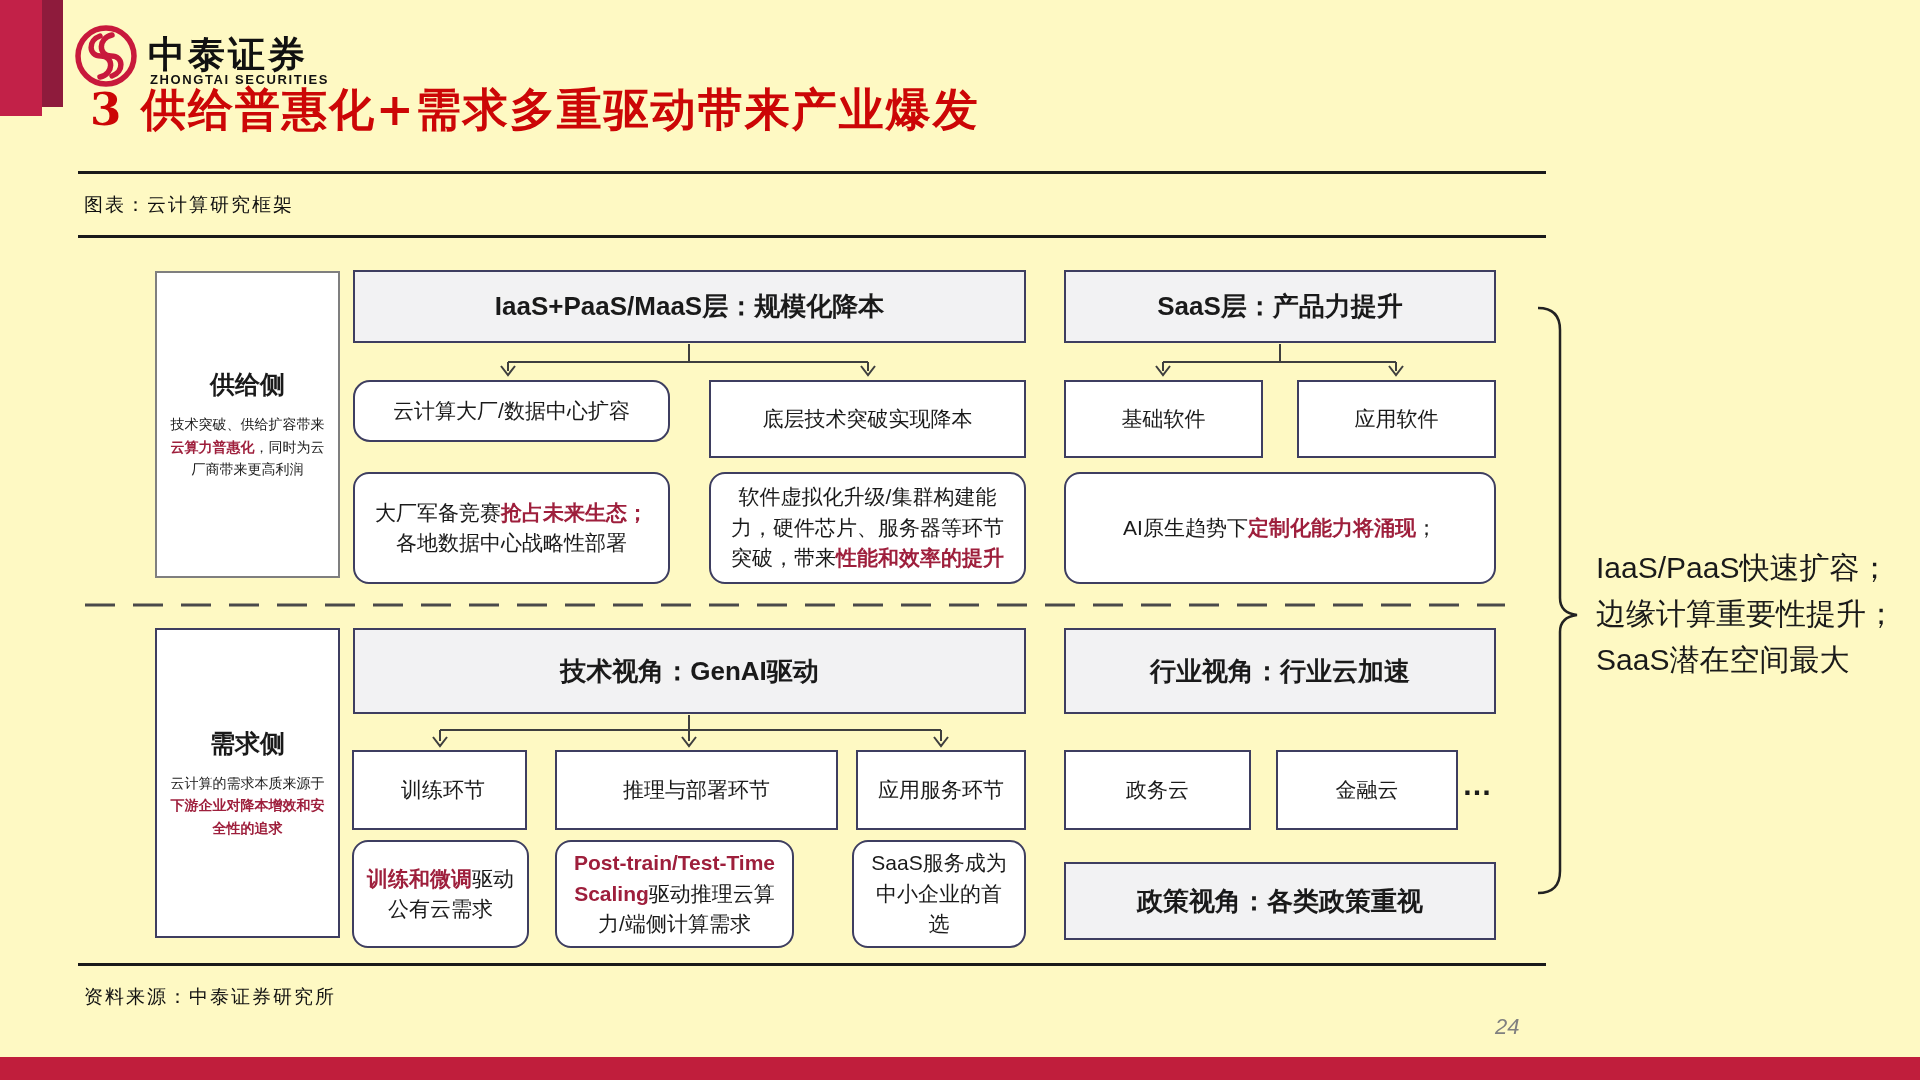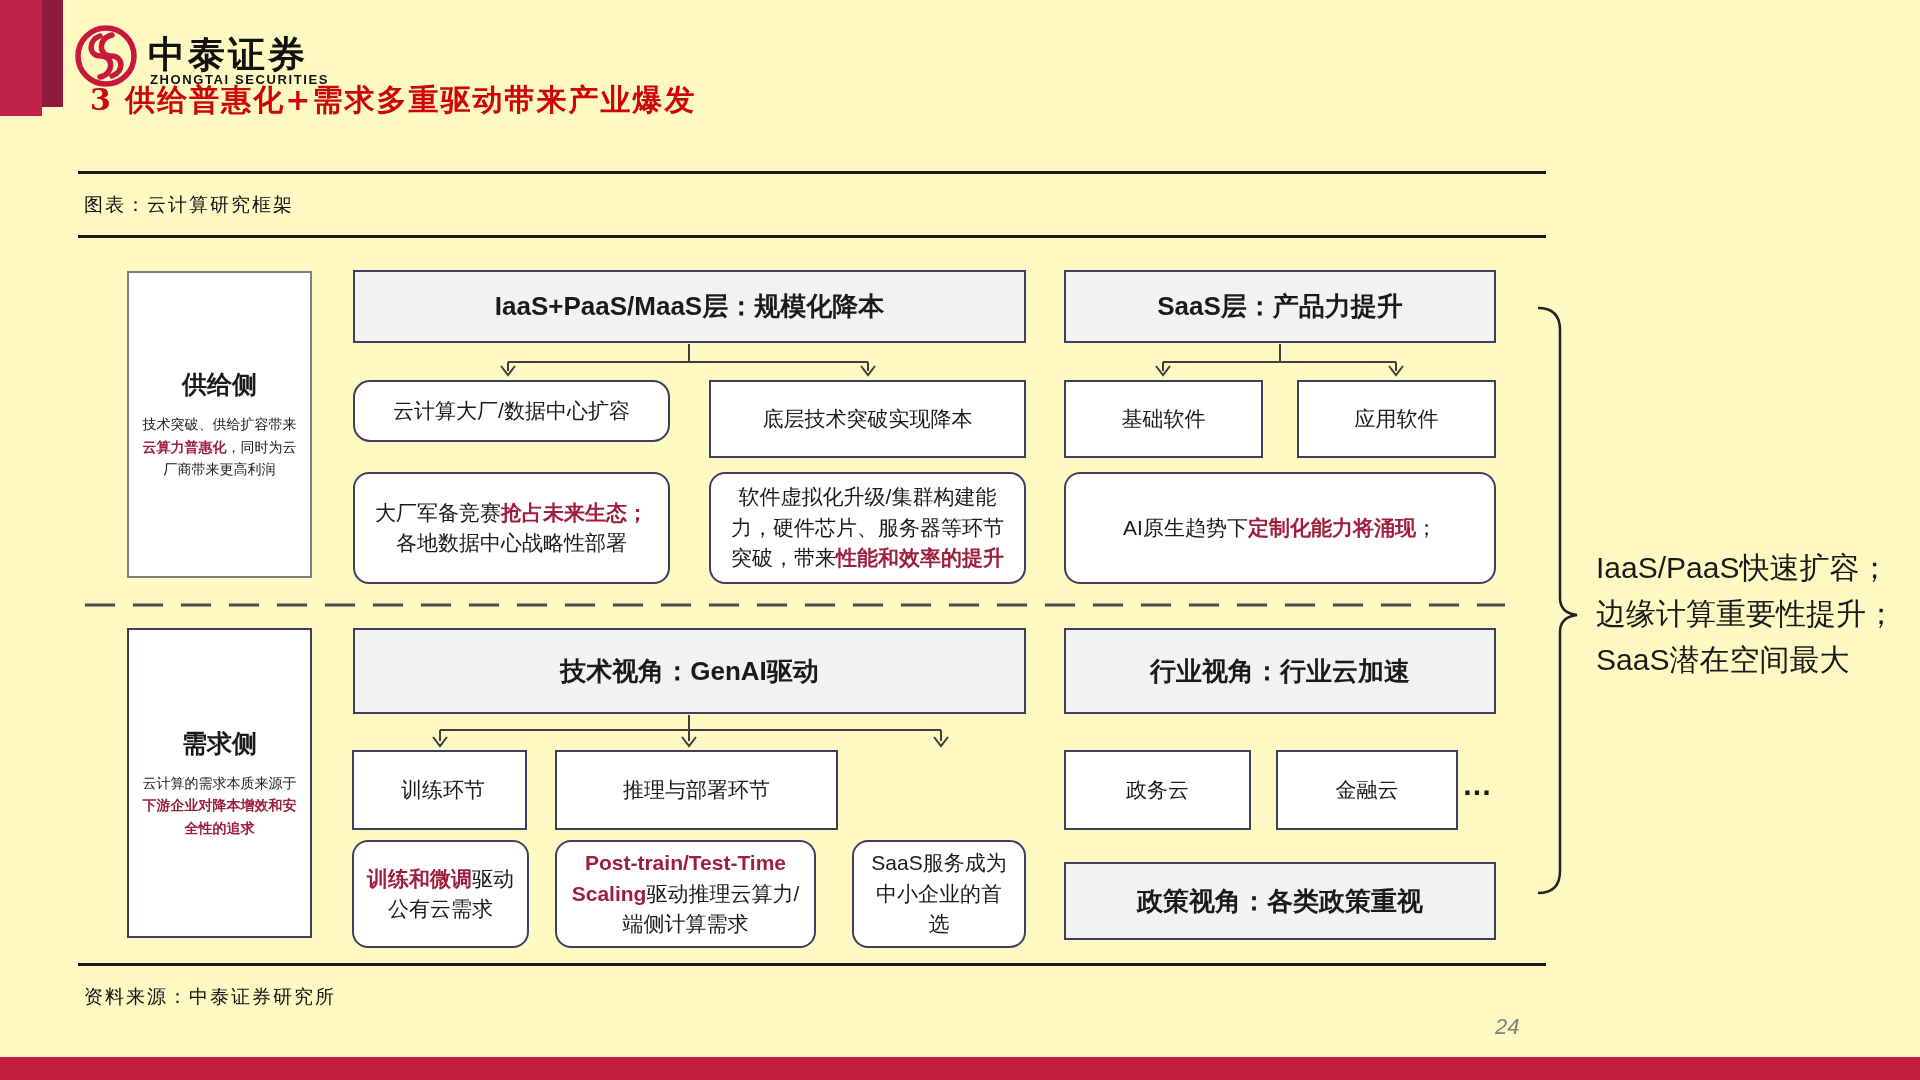--- a/index.html
+++ b/index.html
@@ -10,42 +10,42 @@
   body{background:#ffffff; font-family:"Liberation Sans", sans-serif;}
   .slide{position:relative; width:1920px; height:1080px; background:#fef9c3; overflow:hidden;}
 
   .corner-bar-bright{position:absolute; left:0; top:0; width:42px; height:116px; background:var(--corner-bright);}
   .corner-bar-dark{position:absolute; left:42px; top:0; width:21px; height:107px; background:var(--corner-dark);}
 
   .logo{position:absolute; left:74px; top:24px; width:64px; height:64px;}
   .brand-cn{position:absolute; left:148px; top:30px; font-size:37px; font-weight:bold; color:#111; letter-spacing:3px;}
   .brand-en{position:absolute; left:150px; top:72px; font-size:13px; font-weight:bold; color:#111; letter-spacing:1.6px;}
 
-  .page-title{position:absolute; left:90px; top:80px; width:1100px; font-size:30px; font-weight:bold;
+  .page-title{position:absolute; left:90px; top:80px; width:1100px; font-size:45px; font-weight:bold;
     color:var(--accent); font-family:"DejaVu Serif","Liberation Serif",serif; letter-spacing:2px;}
 
   .rule{position:absolute; left:78px; width:1468px; height:3px; background:#1a1a1a;}
   .rule1{top:171px;} .rule2{top:235px;} .rule3{top:963px;}
 
   .fig-label{position:absolute; left:84px; top:192px; font-size:19px; color:#111;
     font-family:"DejaVu Serif","Liberation Serif",serif; letter-spacing:2px;}
   .source-label{position:absolute; left:84px; top:984px; font-size:19px; color:#111;
     font-family:"DejaVu Serif","Liberation Serif",serif; letter-spacing:2px;}
 
   .page-num{position:absolute; left:1495px; top:1014px; font-size:22px; color:#808080;font-style:italic;}
   .footer-bar{position:absolute; left:0; top:1057px; width:1920px; height:23px; background:var(--footer);}
 
   .box{position:absolute; border:2px solid var(--navy); background:#fff; display:flex;
     align-items:center; justify-content:center; text-align:center; color:#1a1a1a;}
   .hdr{background:var(--hdrfill); font-weight:bold; font-size:26px;}
   .plain{font-size:21px;}
   .round{border-radius:16px; font-size:21px; line-height:1.45; padding:6px 12px; flex-direction:column;}
   .em{color:var(--maroon); font-weight:bold;}
 
-  .side{flex-direction:column; padding:10px; gap:12px;}
+  .side{flex-direction:column; padding:10px; gap:12px;margin-left:28px;}
   .side-title{font-size:25px; font-weight:bold;}
   .side-body{font-size:14px; line-height:1.6;}
   .supply{border-color:#7F7F7F;}
 
   .dots{position:absolute; left:1462px; top:768px; font-size:30px; font-weight:bold; color:#1a1a1a;}
 
   .annotation{position:absolute; left:1596px; top:545px; font-size:30px; line-height:46px; color:#1a1a1a; white-space:nowrap;}
 
   svg.layer{position:absolute; left:0; top:0;}
 </style>
@@ -118,25 +118,26 @@
   <div class="box hdr" style="left:1064px; top:270px; width:432px; height:73px;">SaaS层：产品力提升</div>
   <div class="box plain" style="left:1064px; top:380px; width:199px; height:78px;">基础软件</div>
   <div class="box plain" style="left:1297px; top:380px; width:199px; height:78px;">应用软件</div>
   <div class="box round" style="left:1064px; top:472px; width:432px; height:112px;">
     <div><span>AI原生趋势下</span><span class="em">定制化能力将涌现</span><span>；</span></div>
   </div>
 
   <div class="box hdr" style="left:353px; top:628px; width:673px; height:86px;">技术视角：GenAI驱动</div>
   <div class="box plain" style="left:352px; top:750px; width:175px; height:80px;padding-left:7px;">训练环节</div>
   <div class="box plain" style="left:555px; top:750px; width:283px; height:80px;">推理与部署环节</div>
+  <div class="box plain" style="left:856px; top:750px; width:170px; height:80px;">应用服务环节</div>
 
   <div class="box round" style="left:352px; top:840px; width:177px; height:108px;">
     <div><span class="em">训练和微调</span><span>驱动公有云需求</span></div>
   </div>
-  <div class="box round" style="left:555px; top:840px; width:261px; height:108px;">
+  <div class="box round" style="left:555px; top:840px; width:239px; height:108px;">
     <div><span class="em">Post-train/Test-Time Scaling</span><span>驱动推理云算力/端侧计算需求</span></div>
   </div>
   <div class="box round" style="left:852px; top:840px; width:174px; height:108px;">
     <div>SaaS服务成为中小企业的首选</div>
   </div>
 
   <div class="box hdr" style="left:1064px; top:628px; width:432px; height:86px;">行业视角：行业云加速</div>
   <div class="box plain" style="left:1064px; top:750px; width:187px; height:80px;">政务云</div>
   <div class="box plain" style="left:1276px; top:750px; width:182px; height:80px;">金融云</div>
   <div class="dots">…</div>

